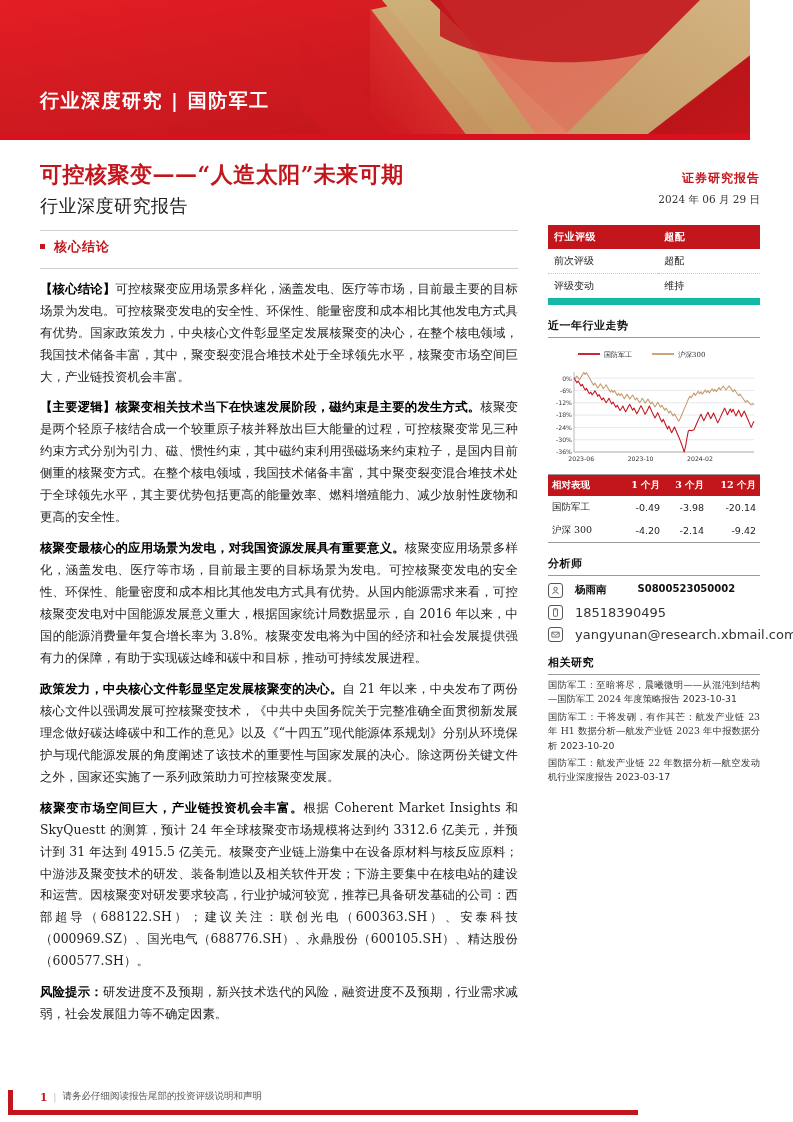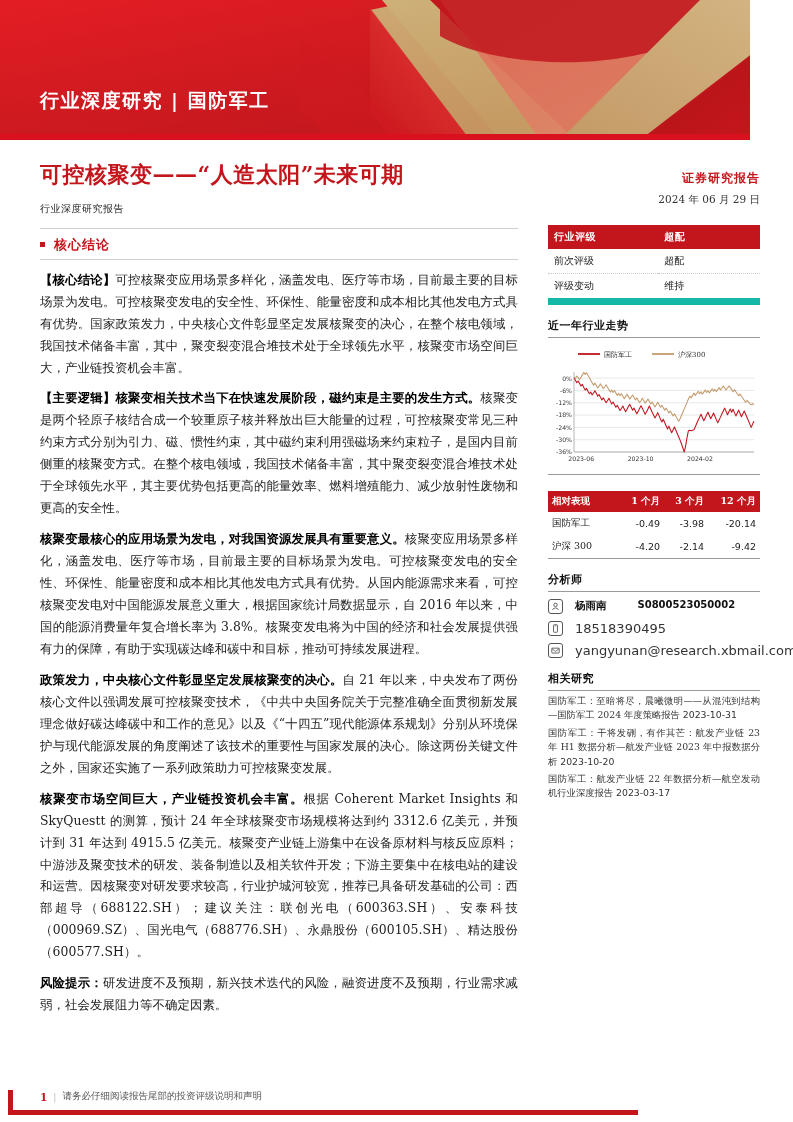--- a/index.html
+++ b/index.html
@@ -23,27 +23,27 @@
   }
 
   
   .left-col { position:absolute; left:40px; top:160px; width:478px; }
   .doc-title {
     font-size:22px; color:#c3161c; font-weight:bold;
     letter-spacing:0.5px; line-height:1.35;
     font-family:"DejaVu Serif", serif;
   }
   .doc-subtitle {
-    font-size:10px; color:#222; margin-top:12px; letter-spacing:0.5px;
+    font-size:18px; color:#222; margin-top:4px; letter-spacing:0.5px;
     font-family:"DejaVu Serif", serif;
   }
   .sec-hd-rule { border-top:1px solid #cfcfcf; margin-top:12px; }
   .sec-hd {
     display:flex; align-items:center; gap:9px;
-    margin-top:7px; margin-bottom:5px;
+    margin-top:7px; margin-bottom:12px;
   }
   .sec-bullet { width:5px; height:5px; background:#c3161c; display:inline-block; }
   .sec-hd-text { font-size:13px; font-weight:bold; color:#c3161c; letter-spacing:1px;
                  font-family:"DejaVu Serif", serif; }
   .sec-hd-underline { border-top:1px solid #cfcfcf; }
 
   p.body {
     font-size:12.4px;
     line-height:1.77;
     text-align:justify;
@@ -95,21 +95,21 @@
     padding-bottom:4px; letter-spacing:0.5px;
     font-family:"DejaVu Serif", serif;
   }
   .rc-sec-rule { border-top:1px solid #9a9a9a; }
 
   
   .chart-box { margin-top:8px; width:212px; height:122px; position:relative; }
   .chart-rule-bot { border-top:1px solid #9a9a9a; margin-top:6px; }
 
   
-  table.ptbl { width:100%; border-collapse:collapse; margin-top:16px; }
+  table.ptbl { width:100%; border-collapse:collapse; margin-top:0; }
   table.ptbl th {
     background:#c3161c; color:#fff; font-size:9.5px; font-weight:bold;
     padding:4px 4px; font-family:"DejaVu Serif", serif;
   }
   table.ptbl th.lft { text-align:left; }
   table.ptbl th.rgt { text-align:right; }
   table.ptbl td { font-size:9.5px; padding:5px 4px; color:#222;
                   font-family:"DejaVu Sans", sans-serif; }
   table.ptbl td.lbl { text-align:left; font-family:"DejaVu Serif", serif; }
   table.ptbl td.num { text-align:right; }

